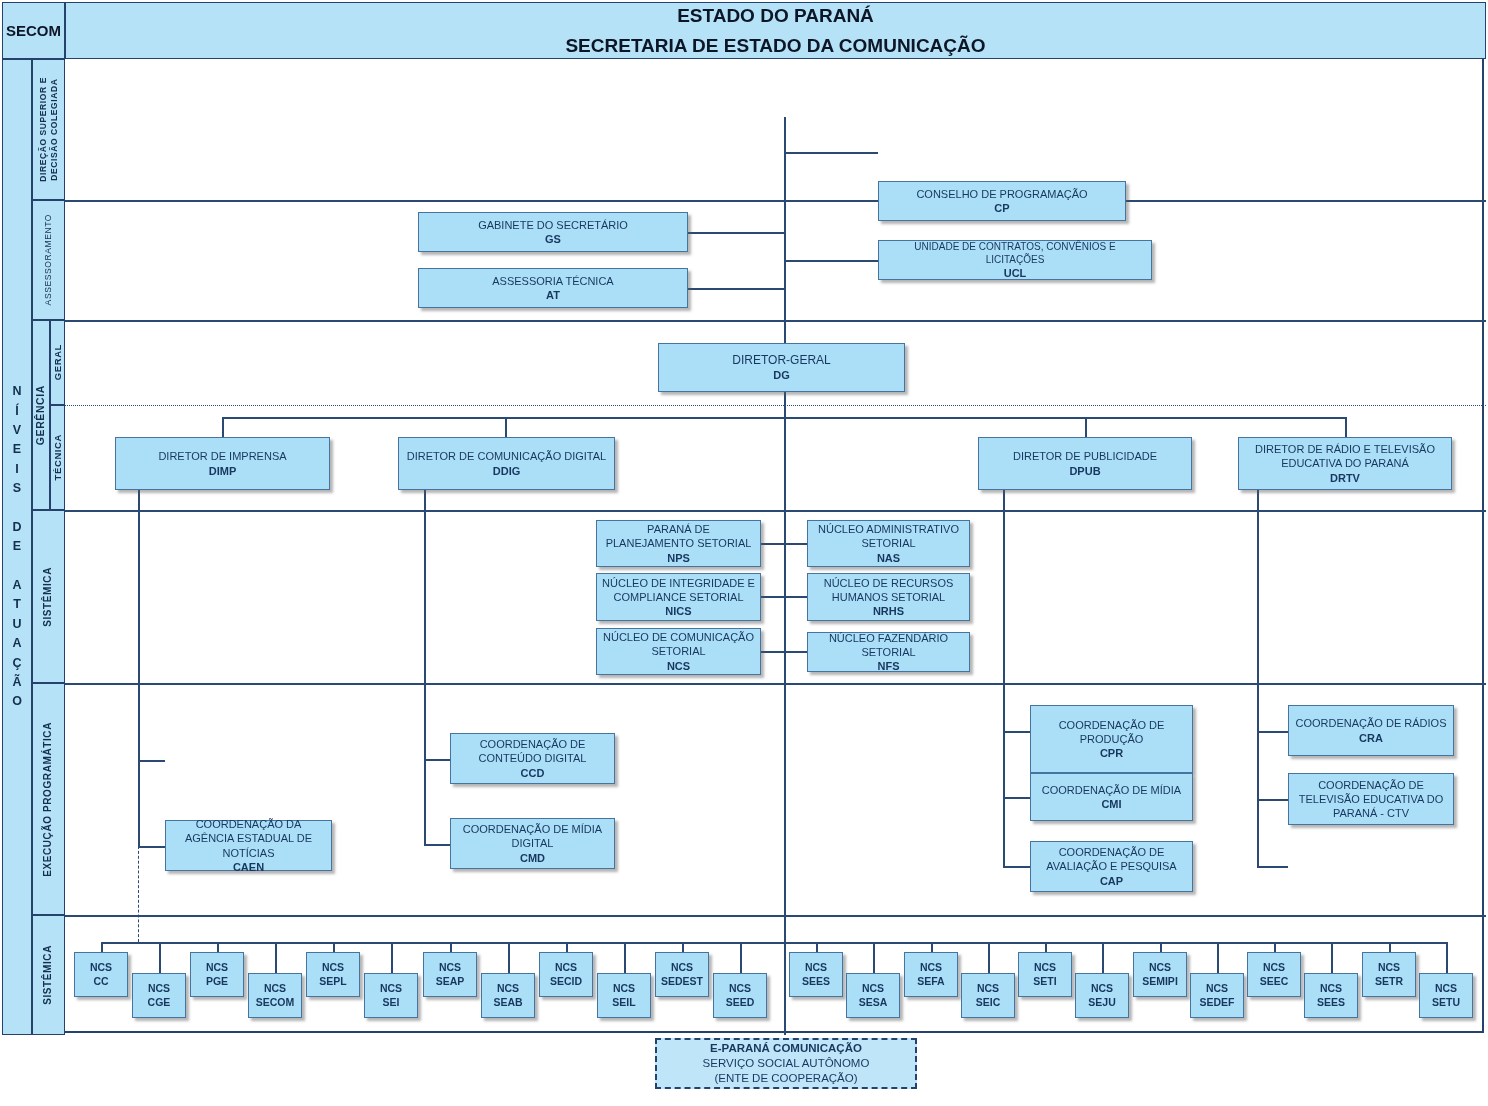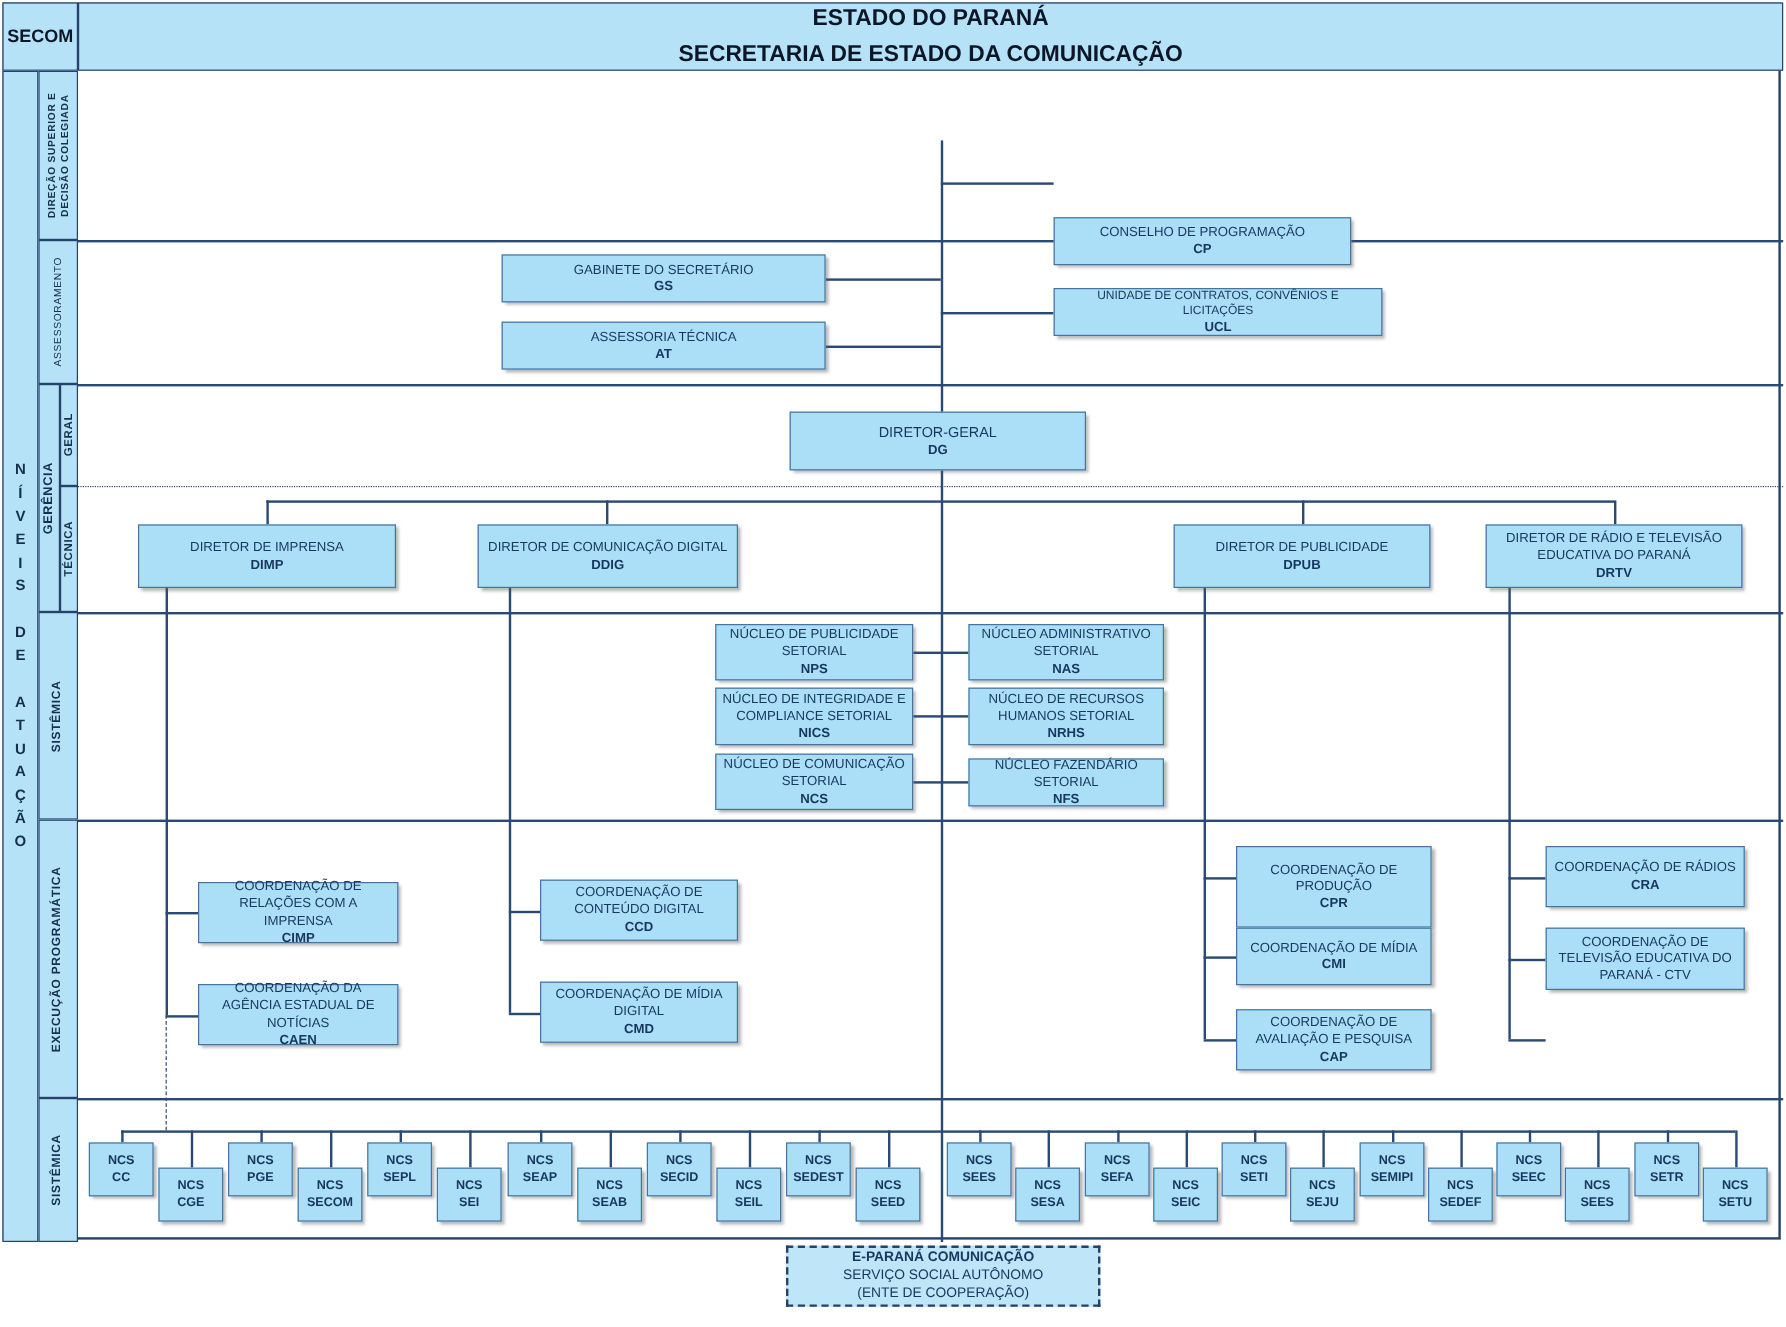--- a/index.html
+++ b/index.html
@@ -166,21 +166,21 @@
   </div>
   <div class="box" style="left:978px;top:437px;width:214px;height:53px;">
     <span class="bn">DIRETOR DE PUBLICIDADE</span>
     <span class="bc">DPUB</span>
   </div>
   <div class="box" style="left:1238px;top:437px;width:214px;height:53px;">
     <span class="bn">DIRETOR DE RÁDIO E TELEVISÃO EDUCATIVA DO PARANÁ</span>
     <span class="bc">DRTV</span>
   </div>
   <div class="box" style="left:596px;top:520px;width:165px;height:47px;">
-    <span class="bn">NÚCLEO DE PUBLICIDADE SETORIAL</span>
+    <span class="bn">PARANÁ DE PLANEJAMENTO SETORIAL</span>
     <span class="bc">NPS</span>
   </div>
   <div class="box" style="left:807px;top:520px;width:163px;height:47px;">
     <span class="bn">NÚCLEO ADMINISTRATIVO SETORIAL</span>
     <span class="bc">NAS</span>
   </div>
   <div class="box" style="left:596px;top:573px;width:165px;height:48px;">
     <span class="bn">NÚCLEO DE INTEGRIDADE E COMPLIANCE SETORIAL</span>
     <span class="bc">NICS</span>
   </div>
@@ -188,24 +188,20 @@
     <span class="bn">NÚCLEO DE RECURSOS HUMANOS SETORIAL</span>
     <span class="bc">NRHS</span>
   </div>
   <div class="box" style="left:596px;top:628px;width:165px;height:47px;">
     <span class="bn">NÚCLEO DE COMUNICAÇÃO SETORIAL</span>
     <span class="bc">NCS</span>
   </div>
   <div class="box" style="left:807px;top:632px;width:163px;height:40px;">
     <span class="bn">NÚCLEO FAZENDÁRIO SETORIAL</span>
     <span class="bc">NFS</span>
-  </div>
-  <div class="box" style="left:165px;top:735px;width:167px;height:51px;">
-    <span class="bn">COORDENAÇÃO DE RELAÇÕES COM A IMPRENSA</span>
-    <span class="bc">CIMP</span>
   </div>
   <div class="box" style="left:165px;top:820px;width:167px;height:51px;">
     <span class="bn">COORDENAÇÃO DA AGÊNCIA ESTADUAL DE NOTÍCIAS</span>
     <span class="bc">CAEN</span>
   </div>
   <div class="box" style="left:450px;top:733px;width:165px;height:51px;">
     <span class="bn">COORDENAÇÃO DE CONTEÚDO DIGITAL</span>
     <span class="bc">CCD</span>
   </div>
   <div class="box" style="left:450px;top:818px;width:165px;height:51px;">

